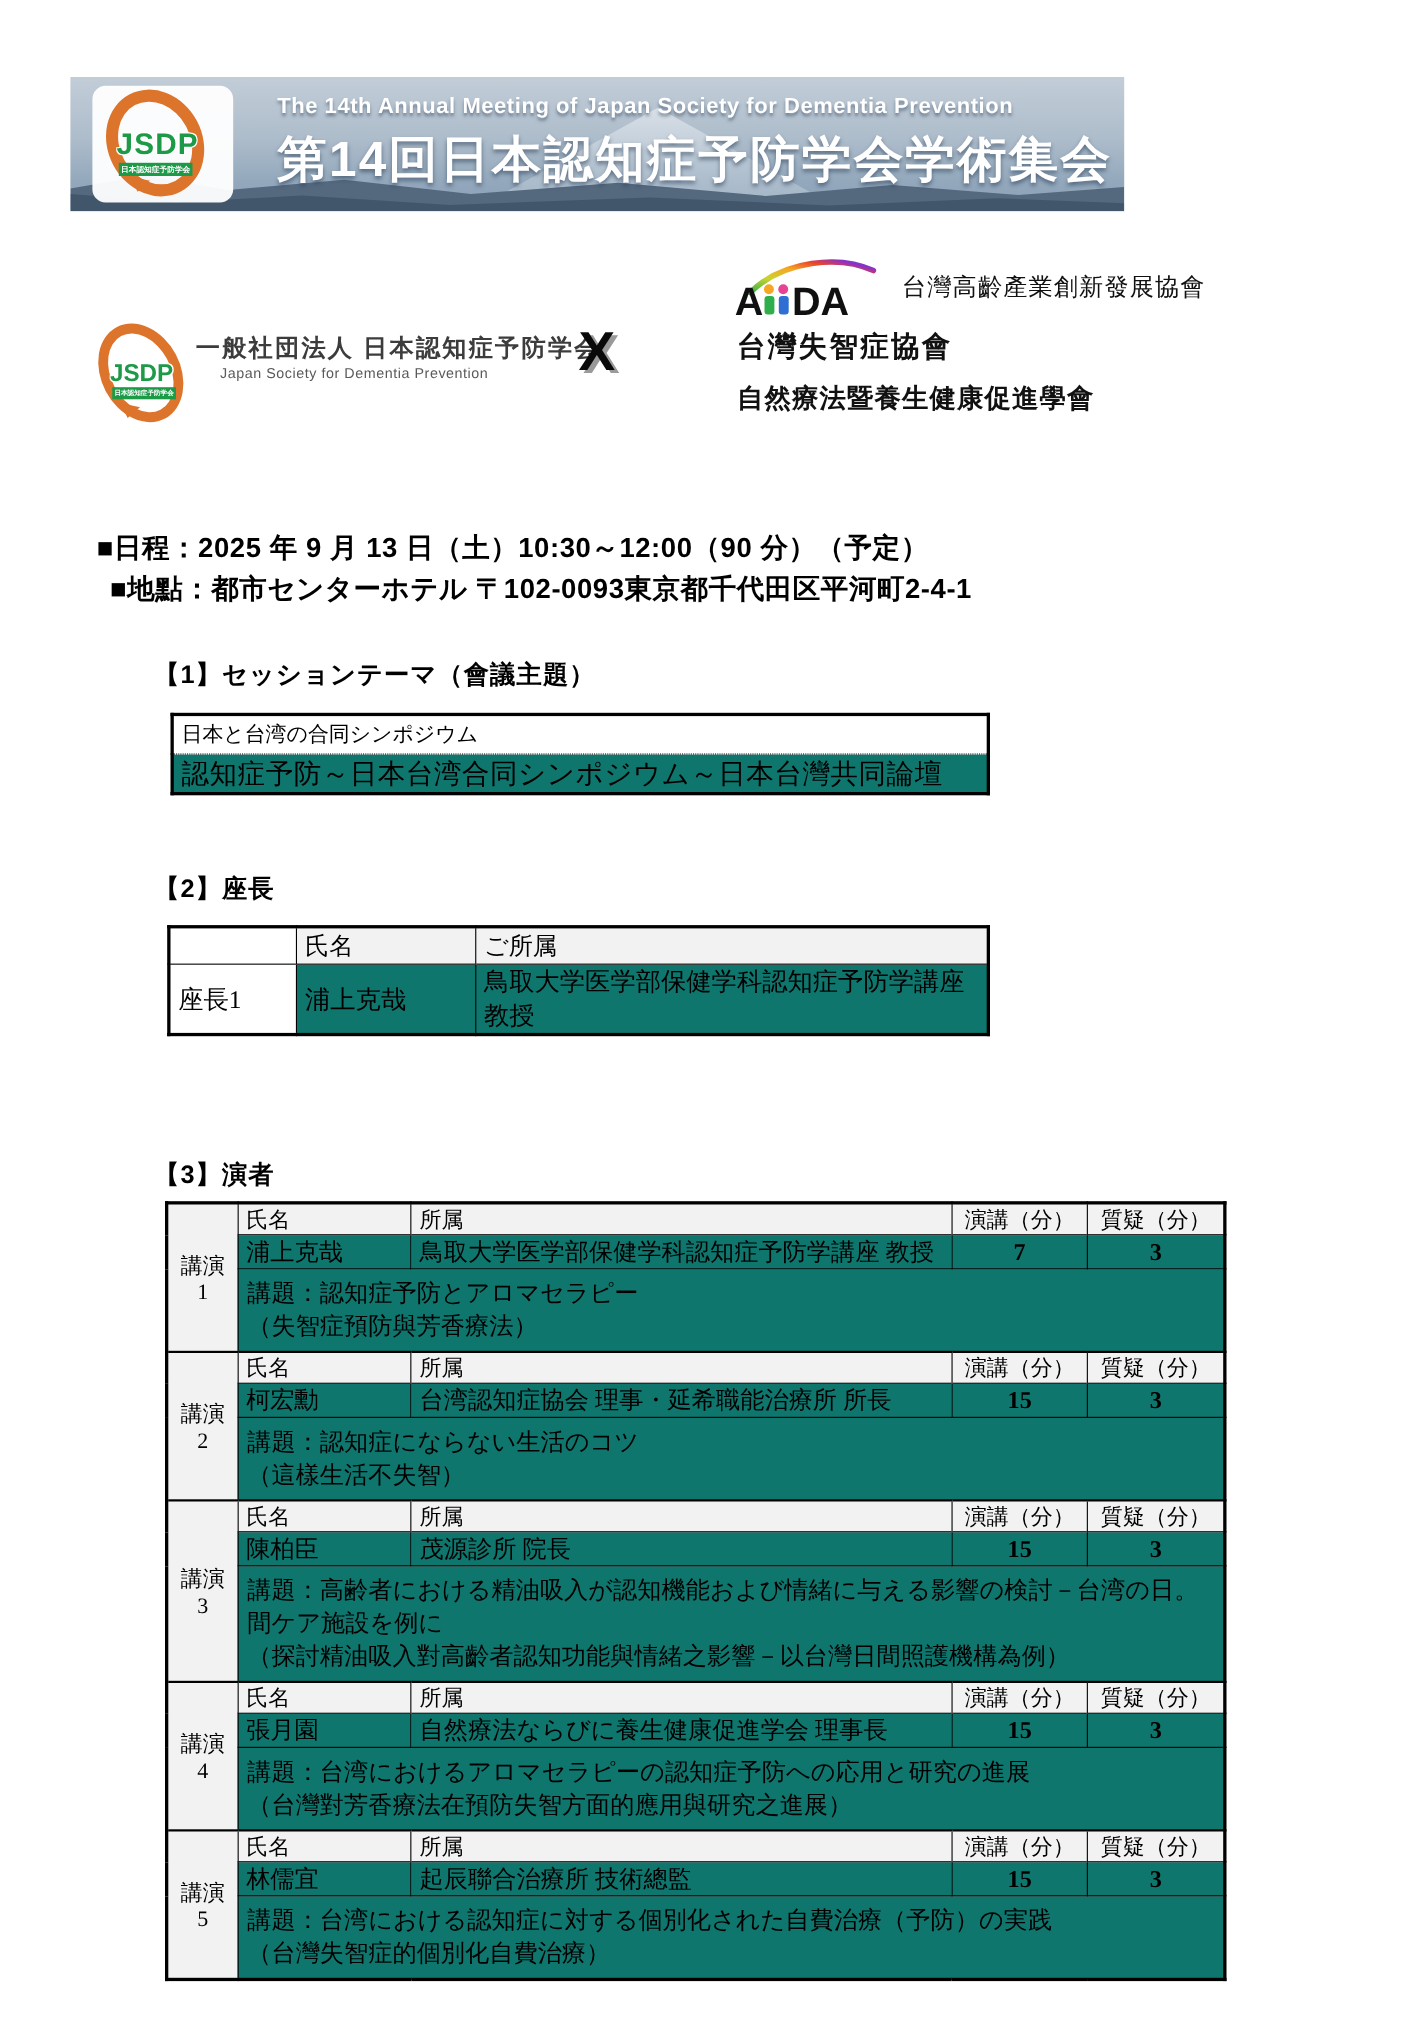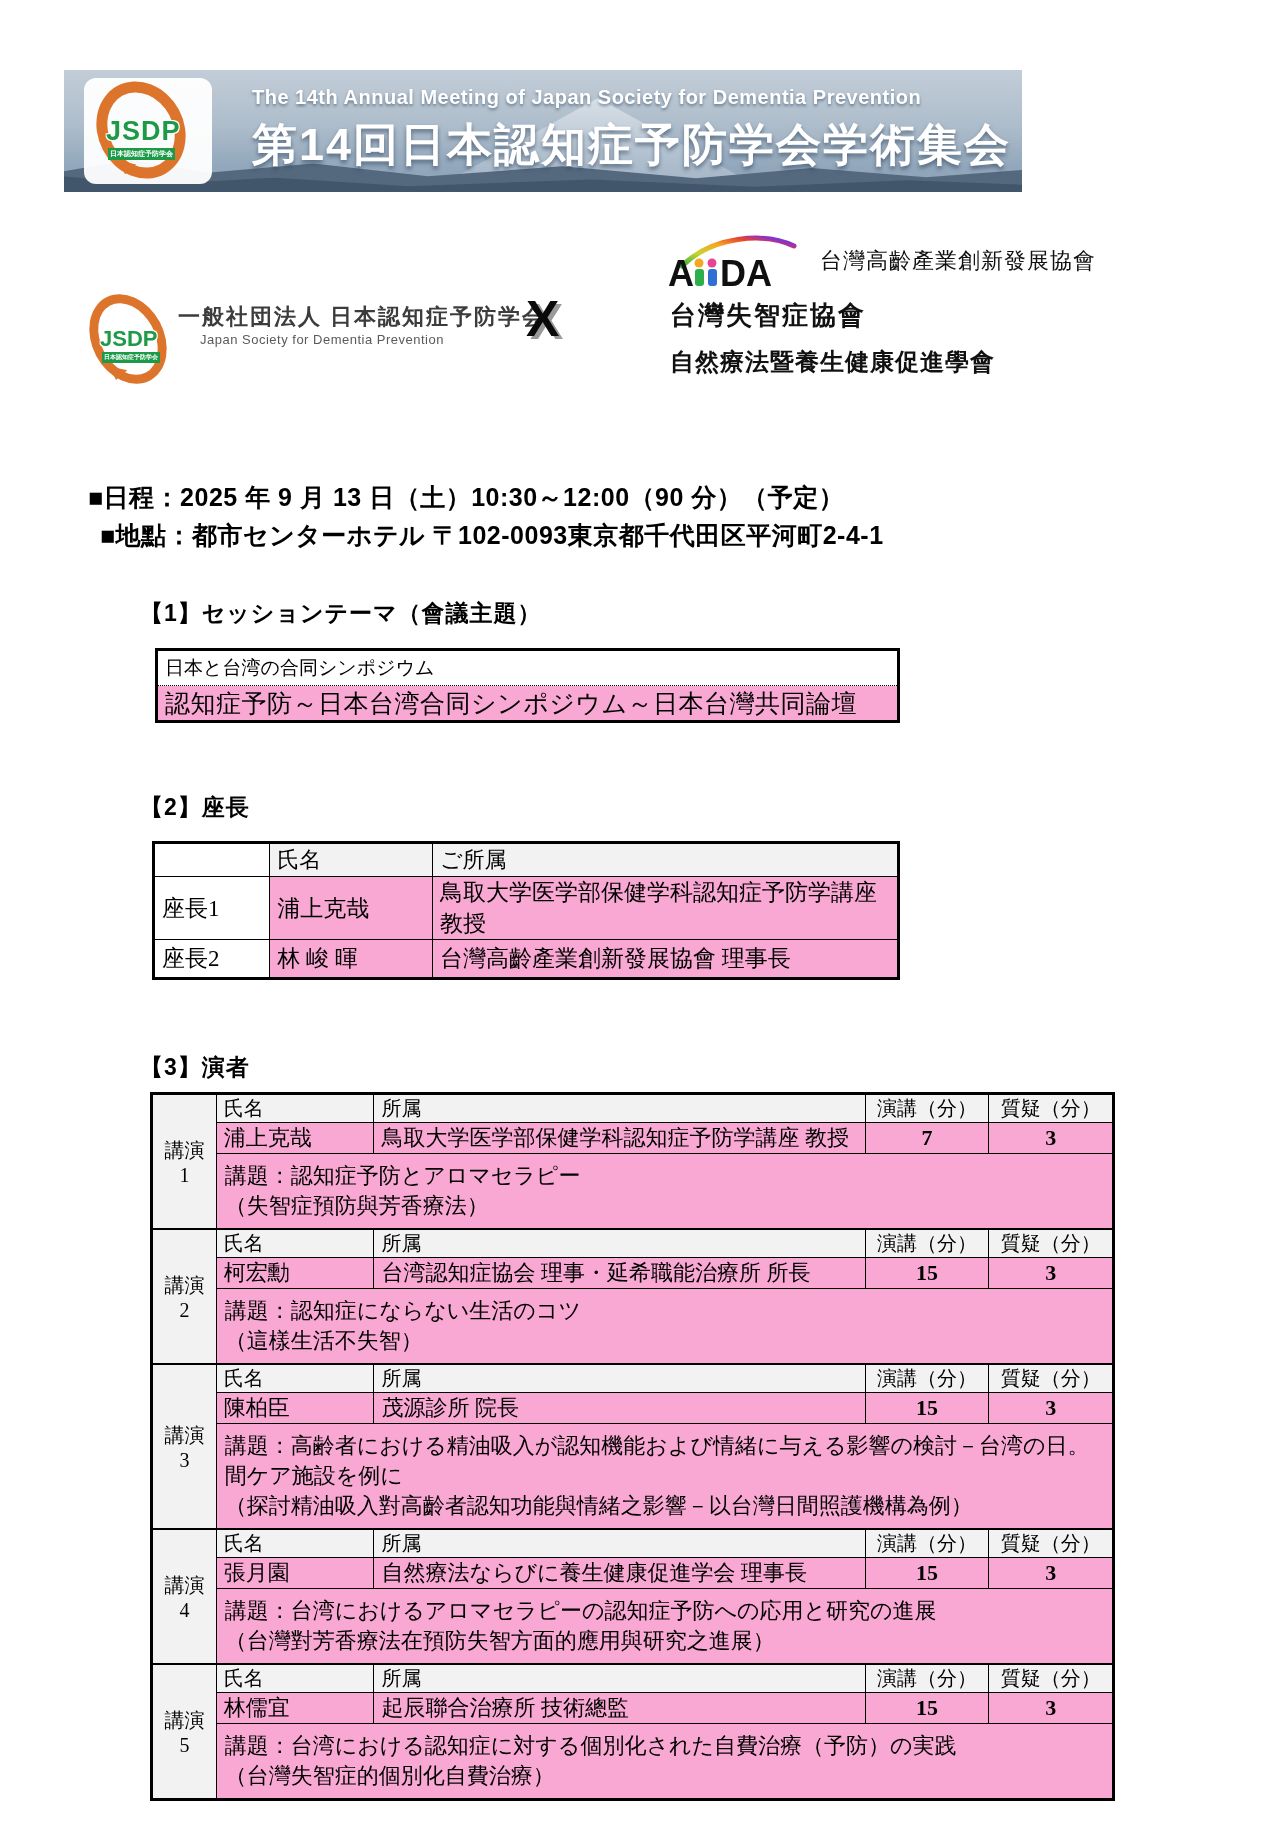--- a/index.html
+++ b/index.html
@@ -66,21 +66,21 @@
 
   
   .sec-heading{position:absolute;left:140px;font-size:23px;font-weight:900;letter-spacing:1px;white-space:nowrap;}
   .h1{top:598px;}
   .h2{top:792px;}
   .h3{top:1052px;}
 
   
   table{border-collapse:collapse;font-family:"Liberation Serif",serif;color:#000;}
   td{padding:0 7px;vertical-align:middle;}
-  .yellow{background:#f9a8d4;}
+  .yellow{background:#0f766e;}
   .gray{background:#f2f2f2;}
 
   
   .t1{position:absolute;left:155px;top:648px;}
   .t1 table{width:745px;border:3px solid #000;}
   .t1 td{height:34px;font-size:19px;}
   .t1 tr:first-child td{border-bottom:1px dotted #000;}
   .t1 tr:last-child td{font-size:25px;letter-spacing:.5px;}
 
   
@@ -190,25 +190,20 @@
           <tr class="hrow">
         <td class="c1"></td>
         <td class="c2 gray">氏名</td>
         <td class="c3 gray">ご所属</td>
       </tr>
       <tr class="drow">
         <td class="c1">座長1</td>
         <td class="c2 yellow">浦上克哉</td>
         <td class="c3 yellow">鳥取大学医学部保健学科認知症予防学講座 教授</td>
       </tr>
-      <tr class="drow">
-        <td class="c1">座長2</td>
-        <td class="c2 yellow">林 峻 暉</td>
-        <td class="c3 yellow">台灣高齡產業創新發展協會 理事長</td>
-      </tr>
     </tbody>
       </table>
   </div>
 
   <div class="sec-heading h3">【3】演者</div>
   <div class="t3">
     <table>
 
       <tbody>
           <tr class="hd bstart">

